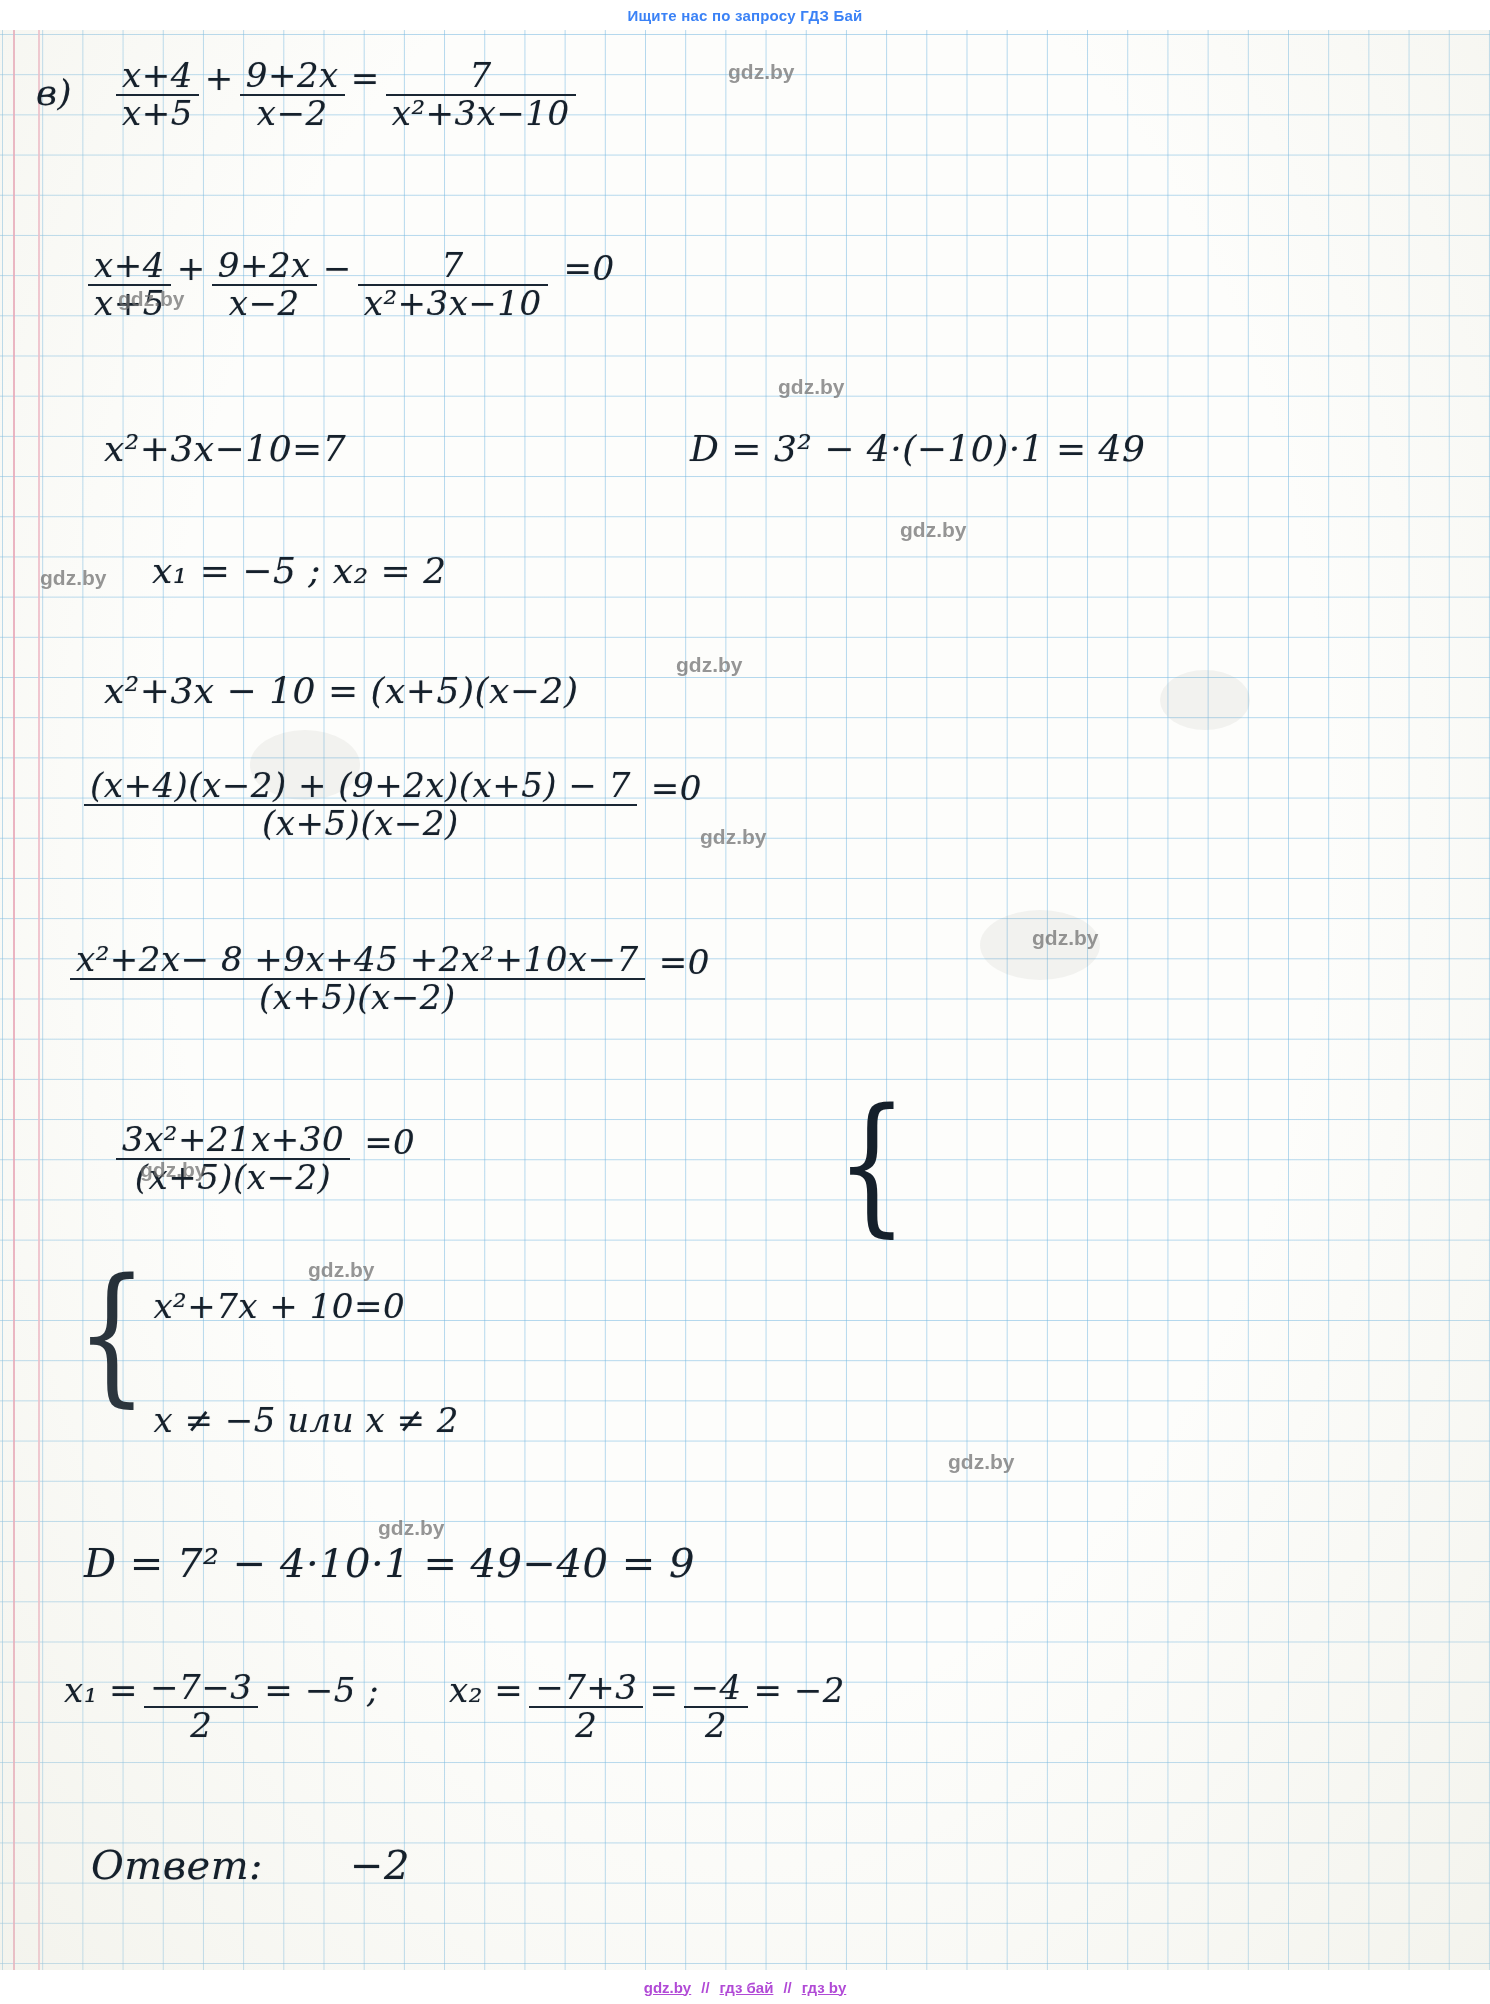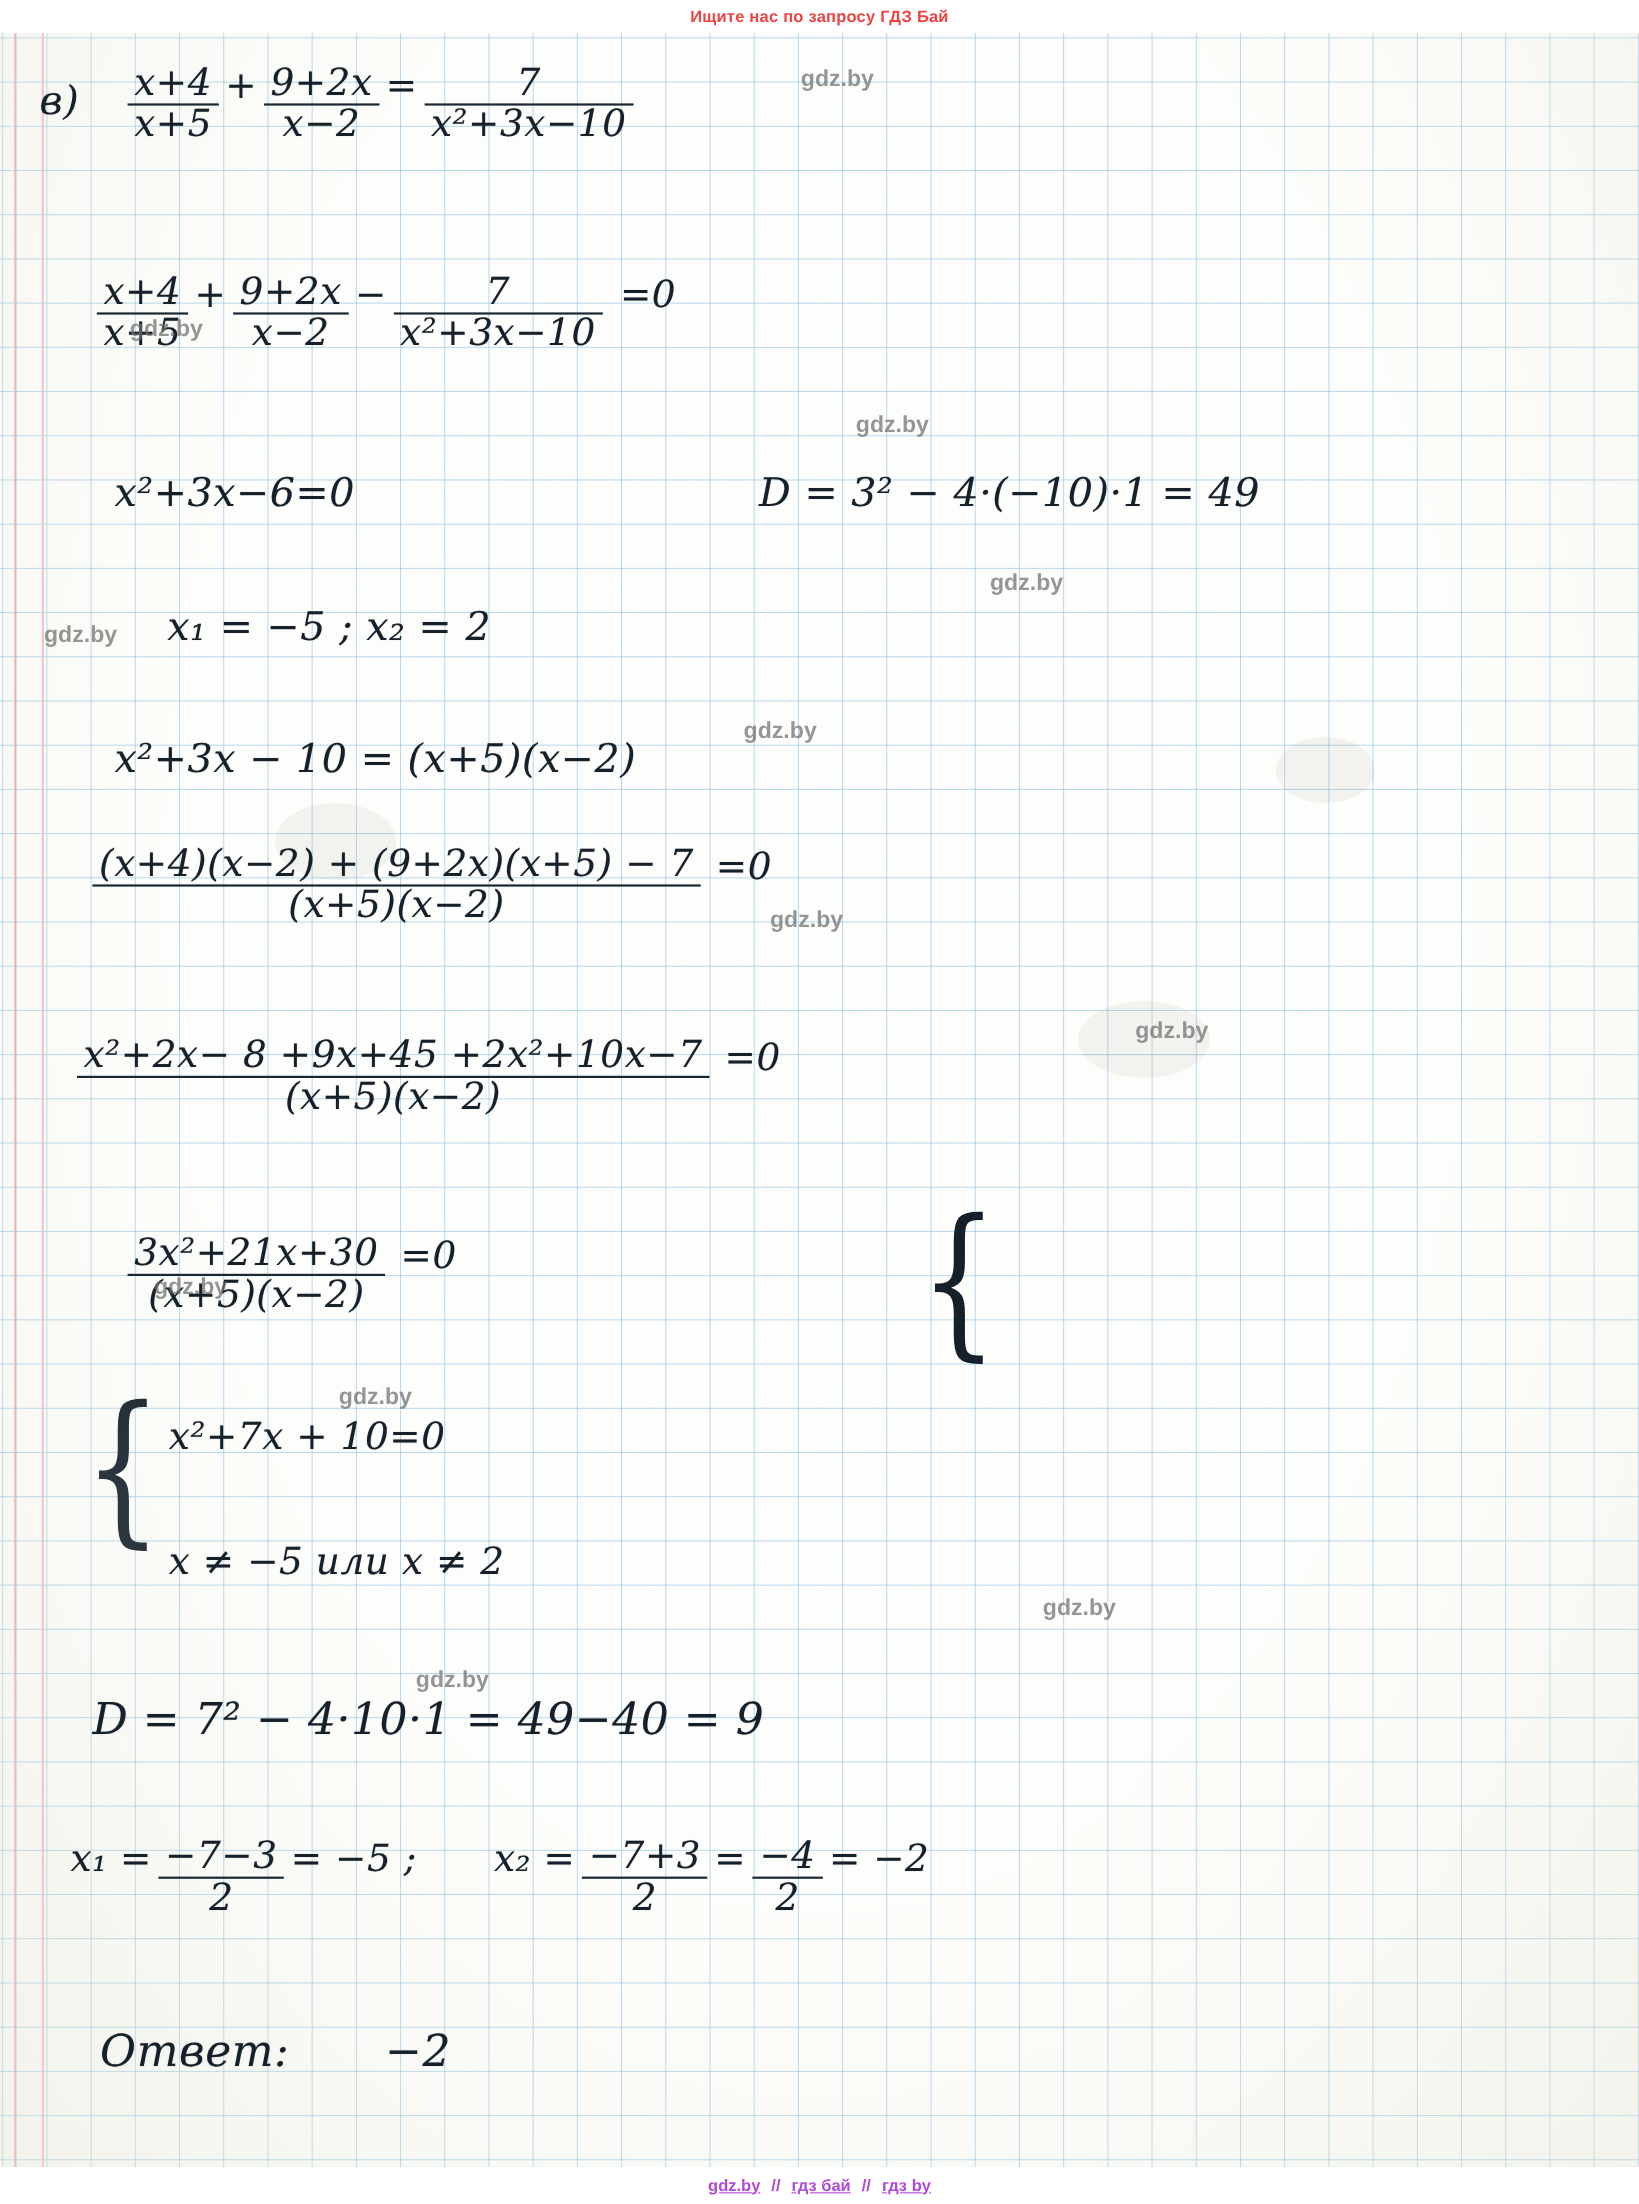--- a/index.html
+++ b/index.html
@@ -11,21 +11,21 @@
     overflow:hidden;
   }
   
   #top-banner{
     position:absolute;top:0;left:0;width:1490px;height:30px;
     background:#ffffff;
     display:flex;align-items:center;justify-content:center;
     z-index:40;
   }
   #top-banner span{
-    color:#ef4444;font-weight:bold;font-size:15px;letter-spacing:.2px;
+    color:#3b82f6;font-weight:bold;font-size:15px;letter-spacing:.2px;
   }
   
   #bottom-banner{
     position:absolute;left:0;bottom:0;width:1490px;height:34px;
     background:#ffffff;display:flex;align-items:center;justify-content:center;
     gap:10px;z-index:40;
   }
   #bottom-banner .lnk{color:#b14ad6;font-weight:bold;font-size:15px;}
   #bottom-banner .sep{color:#b14ad6;font-weight:bold;font-size:15px;}
   
@@ -135,21 +135,21 @@
       <span class="den">x−2</span>
     </span>
     <span>−</span>
     <span class="frac">
       <span class="num">7</span>
       <span class="den">x²+3x−10</span>
     </span>
     <span style="margin-left:10px;">=0</span>
   </div>
 
-  <div class="hw s36" style="left:104px;top:398px;">x²+3x−6=0</div>
+  <div class="hw s36" style="left:104px;top:398px;">x²+3x−10=7</div>
   <div class="hw s36" style="left:690px;top:398px;">D = 3² − 4·(−10)·1 =  49</div>
 
   <div class="hw s36" style="left:152px;top:520px;">x₁ = −5 ;   x₂ = 2</div>
 
   <div class="hw s36" style="left:104px;top:640px;">x²+3x − 10 = (x+5)(x−2)</div>
 
   <div class="hw s34 row" style="left:78px;top:738px;">
     <span class="frac">
       <span class="num">(x+4)(x−2) + (9+2x)(x+5) − 7</span>
       <span class="den">(x+5)(x−2)</span>

